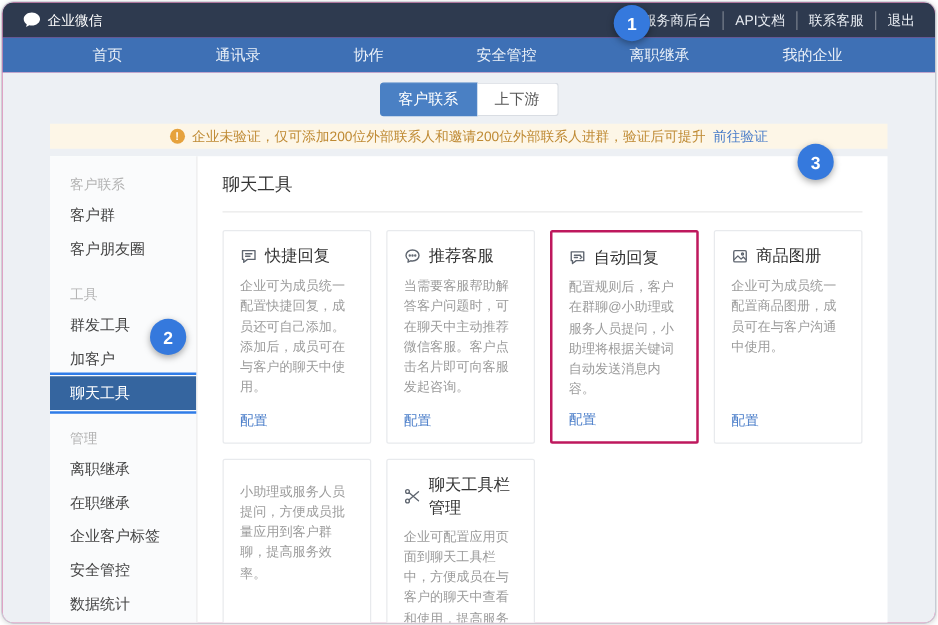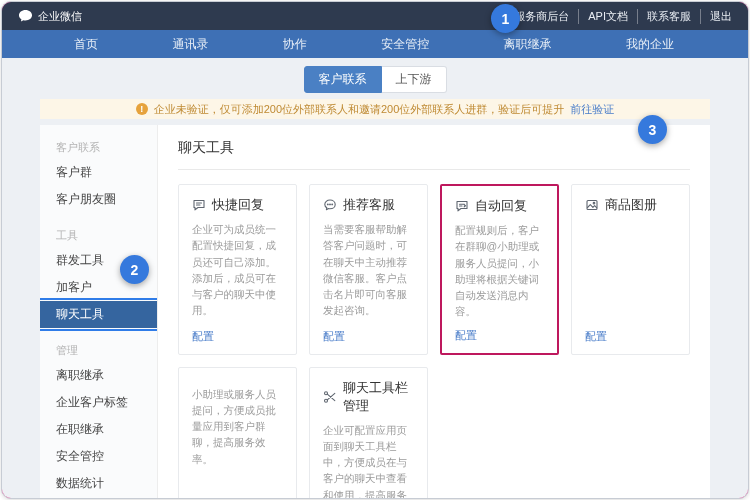--- a/index.html
+++ b/index.html
@@ -118,22 +118,22 @@
         <div class="side-item">客户群</div>
         <div class="side-item">客户朋友圈</div>
         <div class="side-gap"></div>
         <div class="side-header">工具</div>
         <div class="side-item">群发工具</div>
         <div class="side-item">加客户</div>
         <div class="side-item selected">聊天工具</div>
         <div class="side-gap"></div>
         <div class="side-header">管理</div>
         <div class="side-item">离职继承</div>
+        <div class="side-item">在职继承</div>
         <div class="side-item">企业客户标签</div>
-        <div class="side-item">在职继承</div>
         <div class="side-item">安全管控</div>
         <div class="side-item">数据统计</div>
       </div>
 
       <div class="panel">
         <div class="panel-title">聊天工具</div>
 
         <div class="cards">
 
           <div class="card">
@@ -185,20 +185,21 @@
             <div class="card-head">
               <span class="card-icon">
                 <svg width="14" height="14" viewBox="0 0 14 14" fill="none" stroke="#5f6670" stroke-width="1.1" stroke-linecap="round" stroke-linejoin="round">
                     <rect x="2" y="2.5" width="10" height="9" rx="1"></rect>
                     <path d="M2.5 9.5l2.8-2.8 2.6 2.6 1.7-1.7 2 2"></path>
                     <circle cx="9" cy="5.2" r="0.8"></circle>
                   </svg>
               </span>
               <span class="card-title">商品图册</span>
             </div>
+            <div class="card-desc">企业可为成员统一配置商品图册，成员可在与客户沟通中使用。</div>
             <div class="card-action">配置</div>
           </div>
 
           <div class="card">
             <div class="card-desc">小助理或服务人员提问，方便成员批量应用到客户群聊，提高服务效率。</div>
             <div class="card-action">配置</div>
           </div>
 
           <div class="card">
             <div class="card-head">

